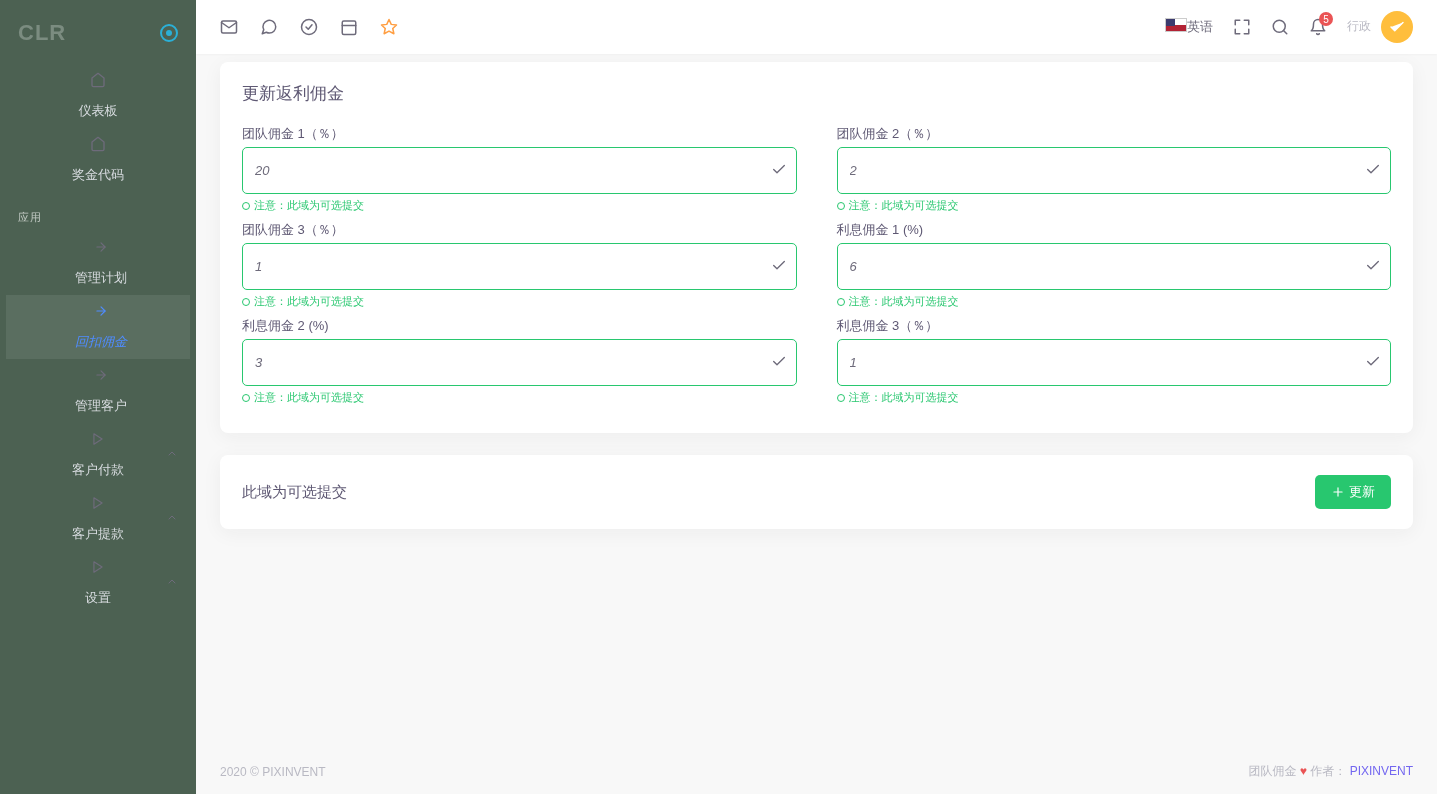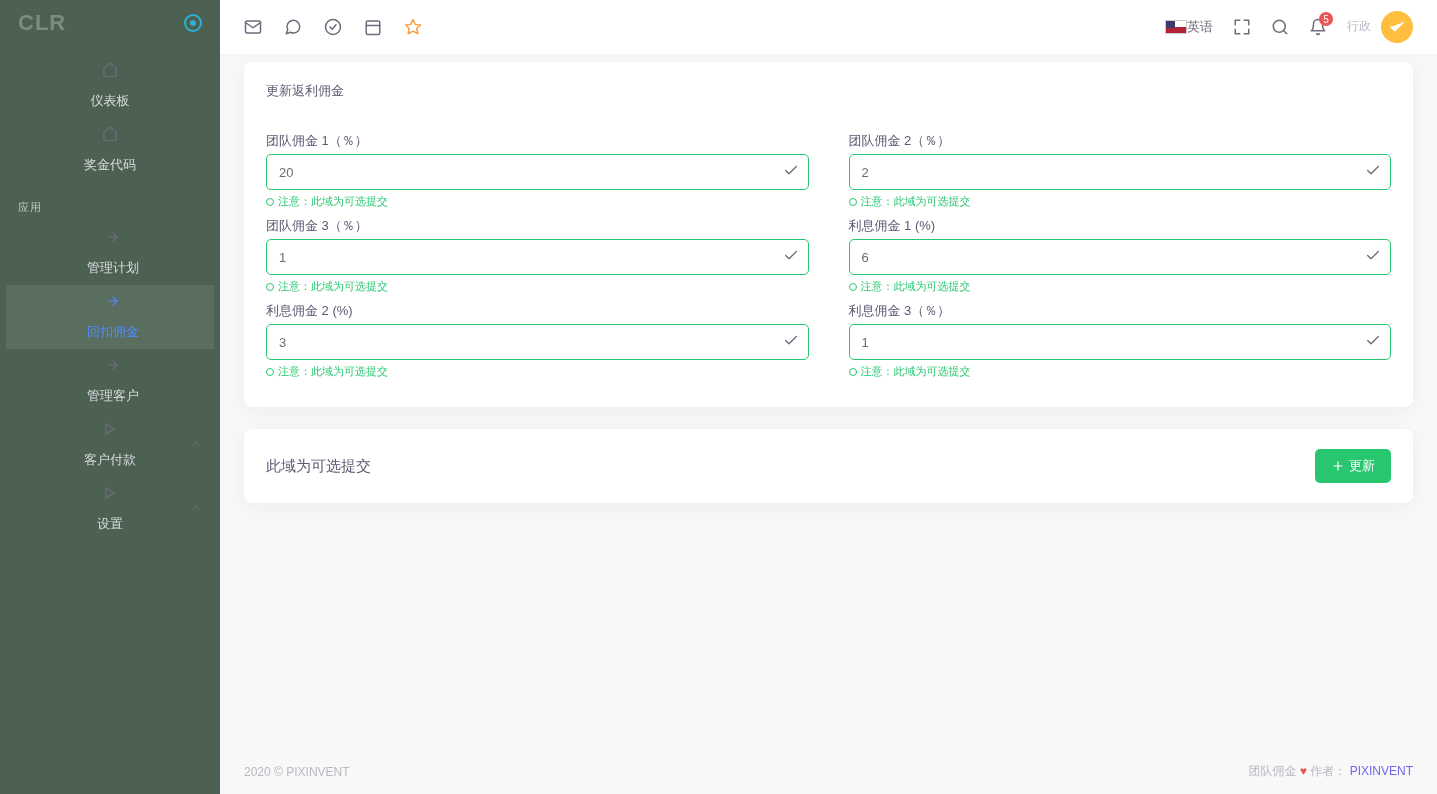--- a/index.html
+++ b/index.html
@@ -1,26 +1,26 @@
 <!DOCTYPE html>
 <html><head>
 <meta charset="utf-8">
 <style>
   * { box-sizing: border-box; margin: 0; padding: 0; }
   body { font-family: "Helvetica Neue", Arial, "Microsoft YaHei", sans-serif; background: #f8f8f8; color: #6e6b7b; font-size: 14px; width: 1437px; height: 794px; overflow: hidden; }
   .layout { display: flex; width: 100%; height: 100%; }
 
   
   .sidebar {
-    width: 220px;
+    width: 196px;
     background: #4c6152;
     color: #d0d2d6;
     height: 100%;
     flex-shrink: 0;
-    padding-top: 0;
+    padding-top: 10px;
   }
   .brand-row { display: flex; align-items: center; justify-content: space-between; padding: 10px 18px 18px 18px; }
   .brand-text { font-size: 22px; font-weight: 600; color: #7b8c80; letter-spacing: 1px; }
   .brand-badge { width: 18px; height: 18px; border: 2px solid #2bb0d7; border-radius: 50%; display:flex; align-items:center; justify-content:center;}
   .brand-badge::after { content:""; width:6px; height:6px; background:#2bb0d7; border-radius:50%; }
 
   .nav-item {
     display: flex; align-items: center;
     padding: 8px 18px;
     font-size: 13px;
@@ -39,63 +39,64 @@
     color: #c2cac4;
     letter-spacing: 1px;
   }
 
   .nav-item.indent { padding-left: 24px; }
   .nav-item.active {
     background: #5a6e60;
     color: #4f8cff;
     border-radius: 0;
     margin: 0 6px;
+    font-style: italic;
   }
   .nav-item.active .nav-icon svg { stroke:#4f8cff; }
 
   
   .main { flex: 1; display: flex; flex-direction: column; background: #f8f8f8; min-width:0;}
   .topbar {
     height: 54px;
     background: #fff;
     display: flex; align-items: center;
     padding: 0 24px;
     box-shadow: 0 1px 2px rgba(0,0,0,0.03);
     justify-content: space-between;
   }
   .topbar-left { display:flex; align-items:center; gap:22px; }
   .topbar-right { display:flex; align-items:center; gap:20px; }
   .tb-icon { width:18px; height:18px; color:#6e6b7b; cursor:pointer; display:inline-flex; }
   .tb-icon.star svg { stroke:#ff9f43; }
-  .lang { display:flex; align-items:center; cursor:pointer; font-size:13px; }
+  .lang { display:flex; cursor:pointer; font-size:13px; }
   .flag { width:22px; height:14px; background:linear-gradient(#ffffff 50%, #b22234 50%); position:relative; border:1px solid #ccc; }
   .flag::before { content:""; position:absolute; left:0; top:0; width:9px; height:7px; background:#3c3b6e; }
   .bell-wrap { position:relative; }
   .bell-badge { position:absolute; top:-6px; right:-6px; background:#ea5455; color:#fff; font-size:10px; width:14px; height:14px; border-radius:50%; display:flex; align-items:center; justify-content:center; }
   .user-block { display:flex; align-items:center; gap:10px; cursor:pointer;}
   .user-text { text-align:right; font-size:12px; color:#b9b9c3; line-height:1.3; }
   .user-text .name { color:#6e6b7b; font-weight:500; }
   .avatar { width:32px; height:32px; border-radius:50%; background:#ffbe3d; display:flex; align-items:center; justify-content:center; }
   .avatar svg { stroke:#fff; fill:#fff; }
 
   .content { flex:1; padding: 8px 24px 0 24px; overflow:auto; }
 
   .card {
     background:#fff; border-radius:8px; padding:20px 22px; margin-bottom:22px;
     box-shadow: 0 4px 20px rgba(34,41,47,0.05);
   }
-  .card-title { font-size:13px; color:#5e5873; margin-bottom:32px; }
+  .card-title { font-size:17px; color:#5e5873; margin-bottom:20px; }
 
   .form-grid { display:grid; grid-template-columns: 1fr 1fr; gap: 0 40px; }
   .field { margin-bottom: 2px; }
   .field-label { font-size:13px; color:#5e5873; margin-bottom:4px; display:block; }
   .input-wrap { position:relative; }
   .input-wrap input {
-    width:100%; height:36px; border:1px solid #28c76f; border-radius:5px;
-    padding: 0 36px 0 12px; font-size:13px; color:#6e6b7b; outline:none; background:#fff;
+    width:100%; height:47px; border:1px solid #28c76f; border-radius:5px;
+    padding: 0 36px 0 12px; font-size:13px; color:#6e6b7b; outline:none; background:#fff;font-style:italic;
   }
   .input-wrap .check { position:absolute; right:10px; top:50%; transform:translateY(-50%); }
   .hint { font-size:11px; color:#28c76f; margin: 4px 0 6px 0; display:flex; align-items:center; gap:4px;}
   .hint::before { content:""; width:6px; height:6px; border:1.5px solid #28c76f; border-radius:50%; display:inline-block;}
 
   .submit-card { display:flex; align-items:center; justify-content:space-between; }
   .submit-title { font-size:15px; color:#5e5873; }
   .btn-update {
     background:#28c76f; color:#fff; border:none; border-radius:5px;
     padding: 8px 16px; font-size:13px; cursor:pointer; display:flex; align-items:center; gap:4px;
@@ -166,20 +167,31 @@
       <span>管理客户</span>
     </div>
 
     <div class="nav-item">
       <span class="nav-icon">
           <svg viewBox="0 0 24 24" width="14" height="14">
             <polygon points="5 3 19 12 5 21 5 3"></polygon>
           </svg>
         </span>
       <span>客户付款</span>
+      <span class="chev"><svg viewBox="0 0 24 24" width="12" height="12">
+            <polyline points="18 15 12 9 6 15"></polyline>
+          </svg></span>
+    </div>
+    <div class="nav-item">
+      <span class="nav-icon">
+          <svg viewBox="0 0 24 24" width="14" height="14">
+            <polygon points="5 3 19 12 5 21 5 3"></polygon>
+          </svg>
+        </span>
+      <span>客户提款</span>
       <span class="chev"><svg viewBox="0 0 24 24" width="12" height="12">
             <polyline points="18 15 12 9 6 15"></polyline>
           </svg></span>
     </div>
     <div class="nav-item">
       <span class="nav-icon">
           <svg viewBox="0 0 24 24" width="14" height="14">
             <polygon points="5 3 19 12 5 21 5 3"></polygon>
           </svg>
         </span>

